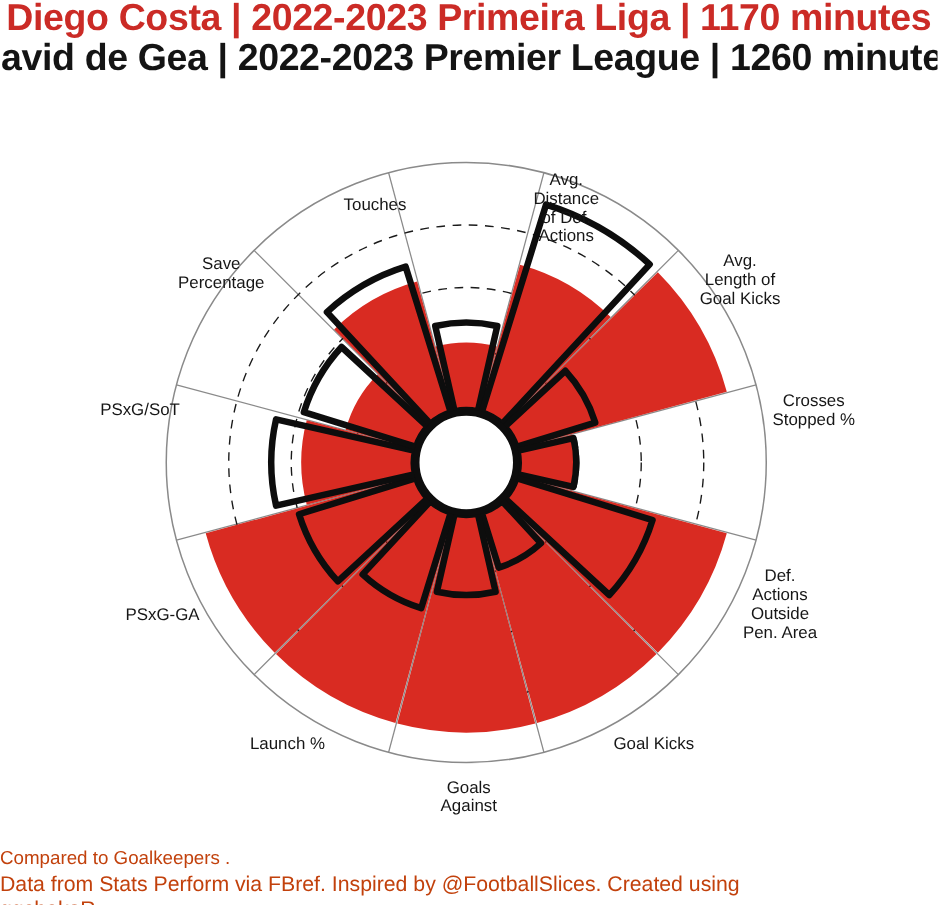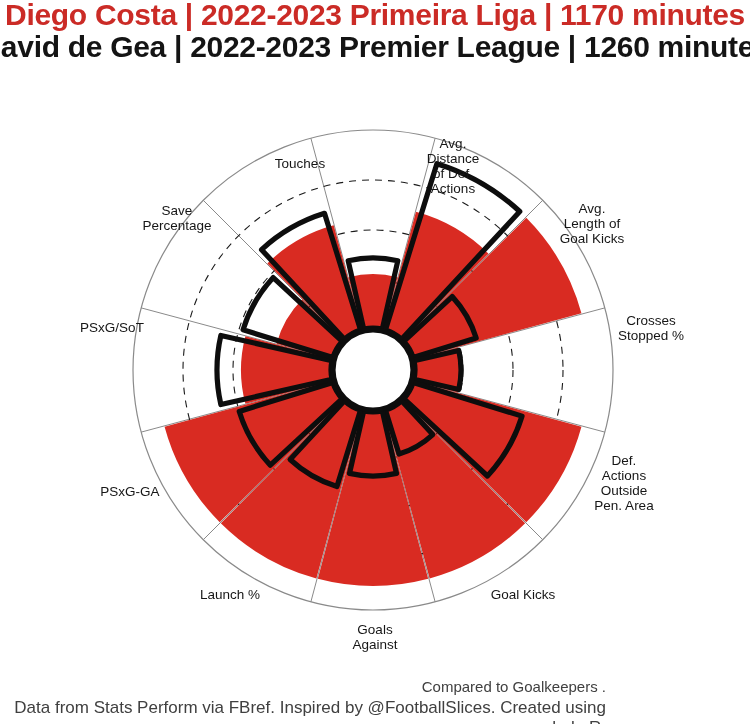--- a/index.html
+++ b/index.html
@@ -38,23 +38,23 @@
   .hole{fill:#ffffff;stroke:none;}
 
   .axis-label{
     font-family:"Liberation Sans", sans-serif;
     font-size:13.5px;fill:#161616;
     text-anchor:middle;
   }
 
   
   .footer{
-    position:absolute;left:0;width:606px;text-align:right;
+    position:absolute;left:0;width:606px;text-align:left;
     font-family:"Liberation Sans", sans-serif;
-    color:#404040;
+    color:#c2410c;
   }
   .footer-1{top:678px;font-size:15px;}
   .footer-2{top:698px;font-size:17px;}
 </style>
 </head>
 <body>
 
 <div id="root">
 
   <div class="title-wrap">

